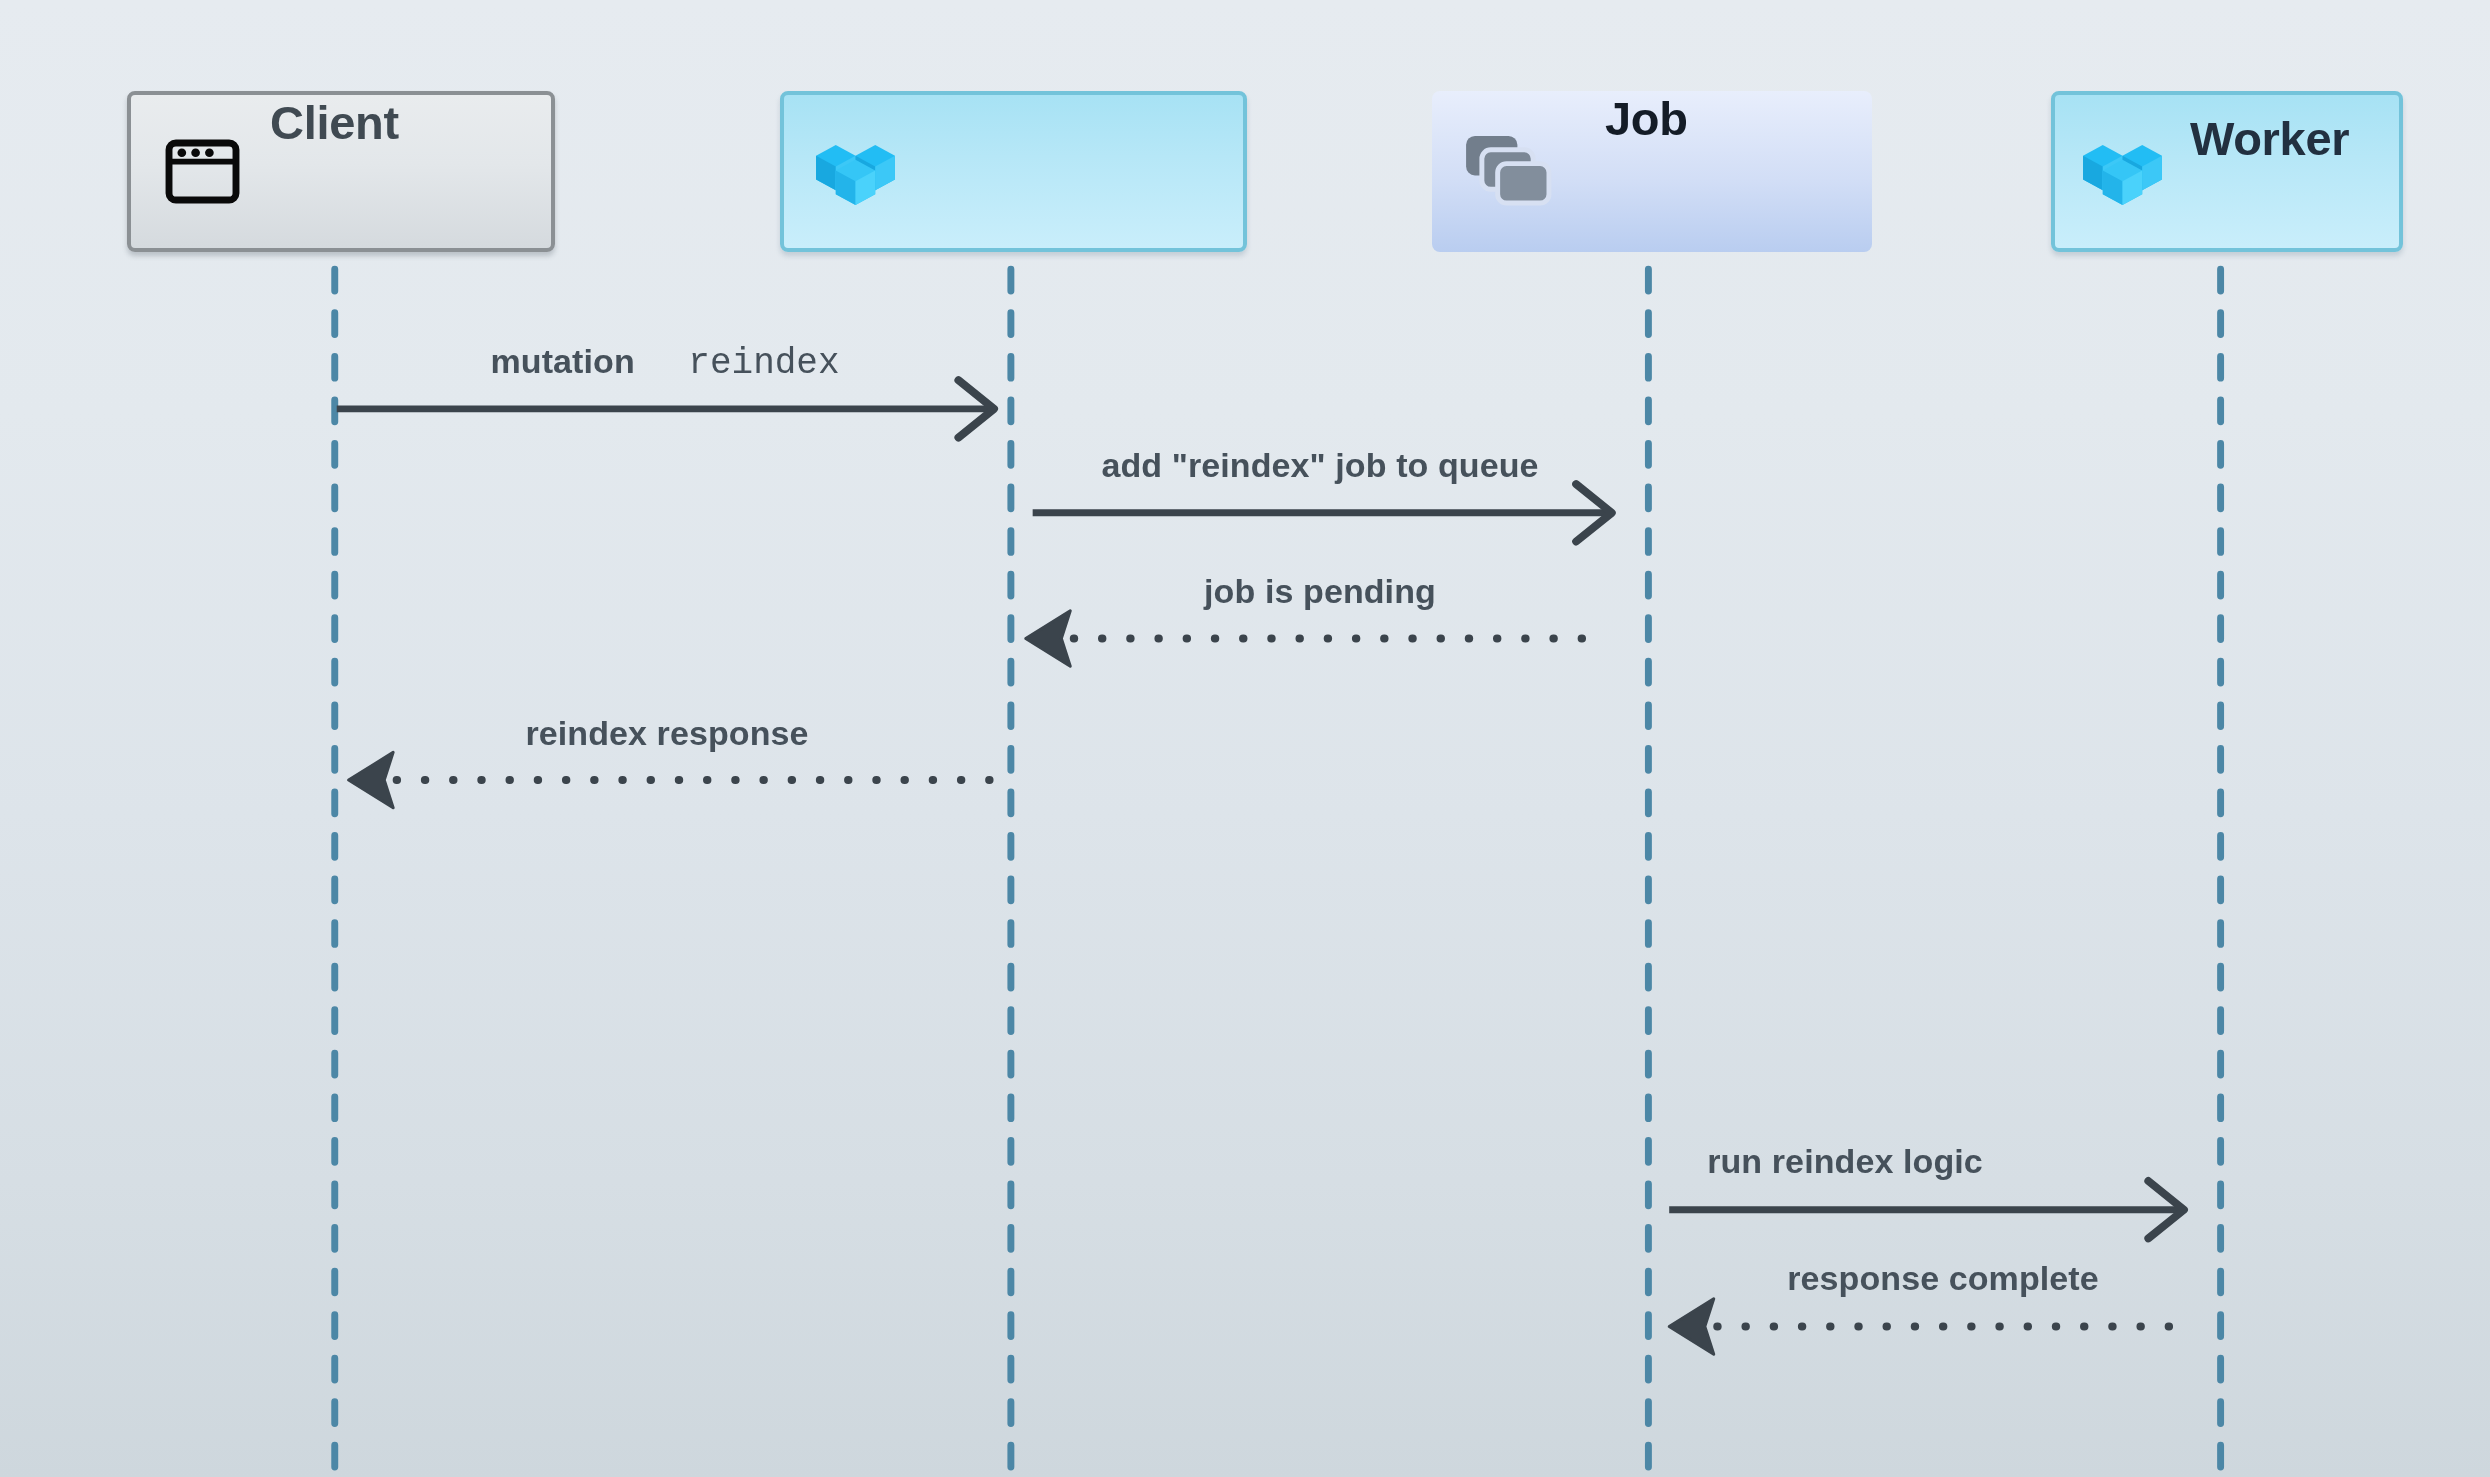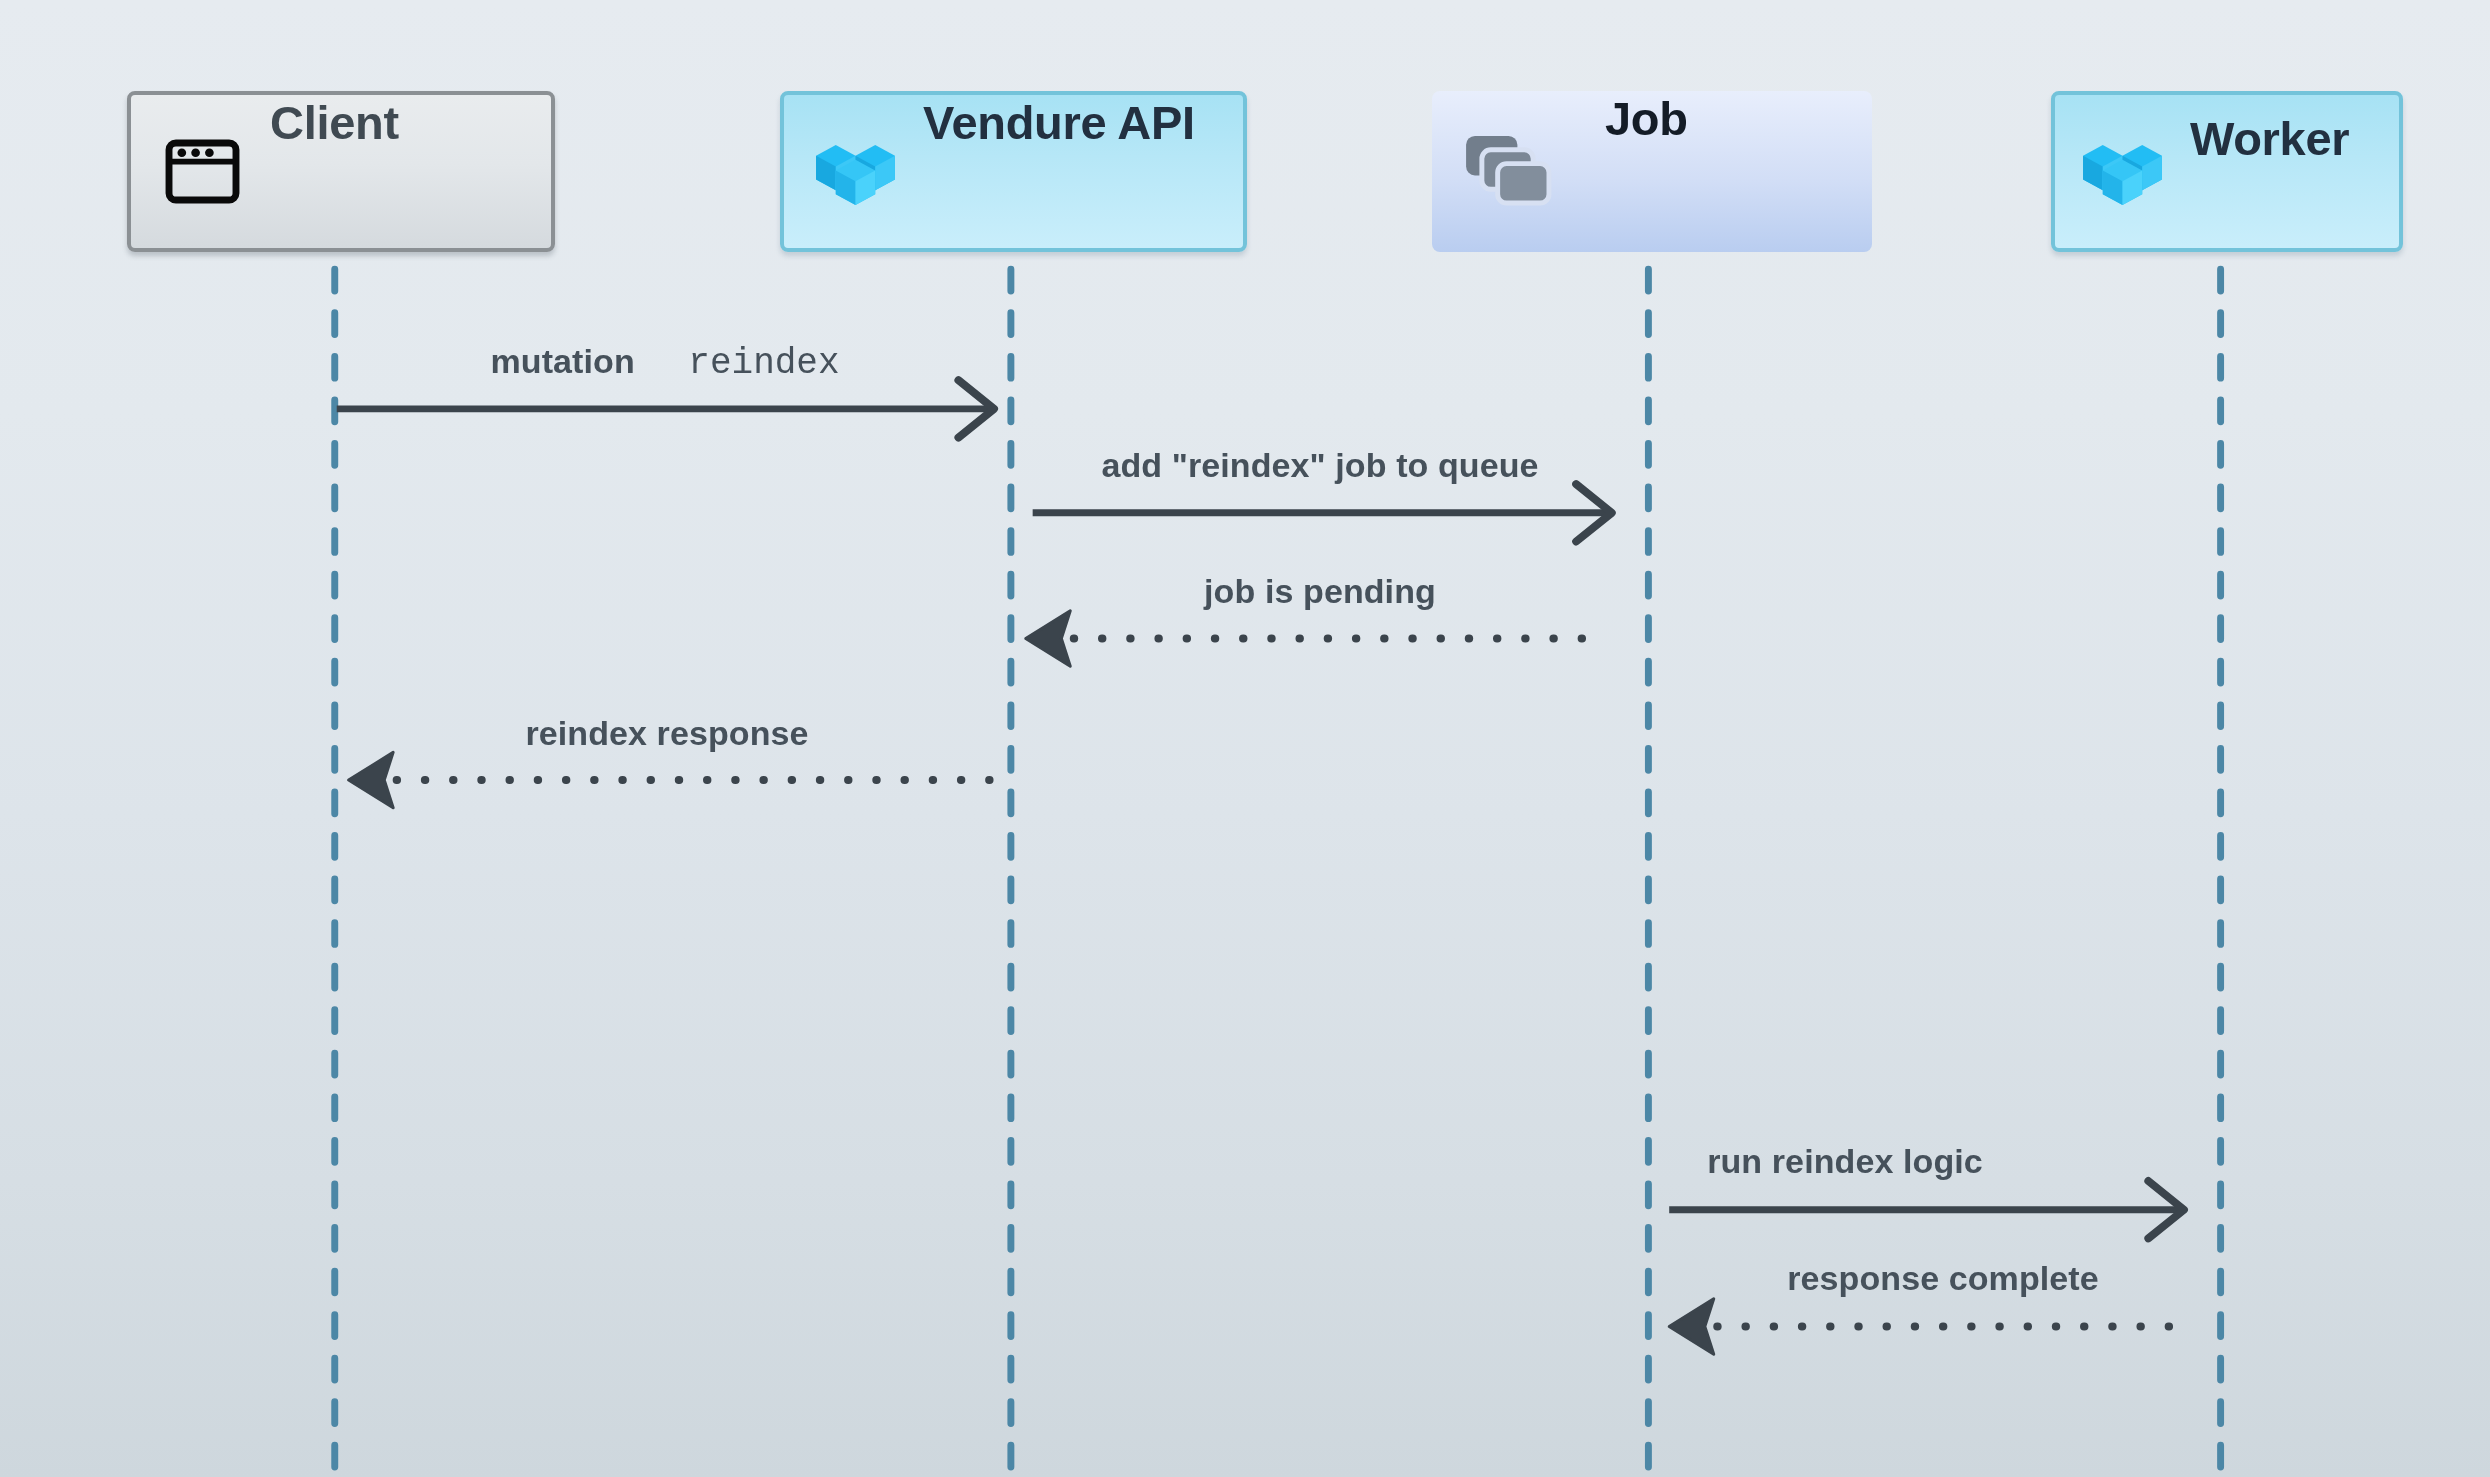--- a/index.html
+++ b/index.html
@@ -180,21 +180,20 @@
 
         <polygon points="42,20 62,9 82,20 82,44 62,55 42,44" fill="#22bdf4"></polygon>
         <polygon points="42,20 62,31 62,55 42,44" fill="#18a8e0"></polygon>
         <polygon points="62,31 82,20 82,44 62,55" fill="#3cc8f7"></polygon>
 
         <polygon points="22,35 42,24 62,35 62,59 42,70 22,59" fill="#35c6f6"></polygon>
         <polygon points="22,35 42,46 42,70 22,59" fill="#23b4ea"></polygon>
         <polygon points="42,46 62,35 62,59 42,70" fill="#4ad2fb"></polygon>
       </svg>
     </span>
-    <span class="p-label">Vendure API</span>
   </div>
 
   <div class="participant p-job">
     <span class="p-icon">
       <svg width="91" height="75" viewBox="0 0 92 76" aria-hidden="true">
         <rect x="2" y="2" width="52" height="40" rx="9" ry="9" fill="#727e8c"></rect>
         <rect x="18" y="16" width="52" height="40" rx="9" ry="9" fill="#7b8795" stroke="#d7e0f2" stroke-width="5"></rect>
         <rect x="34" y="30" width="52" height="40" rx="9" ry="9" fill="#828e9c" stroke="#d7e0f2" stroke-width="5"></rect>
       </svg>
     </span>

